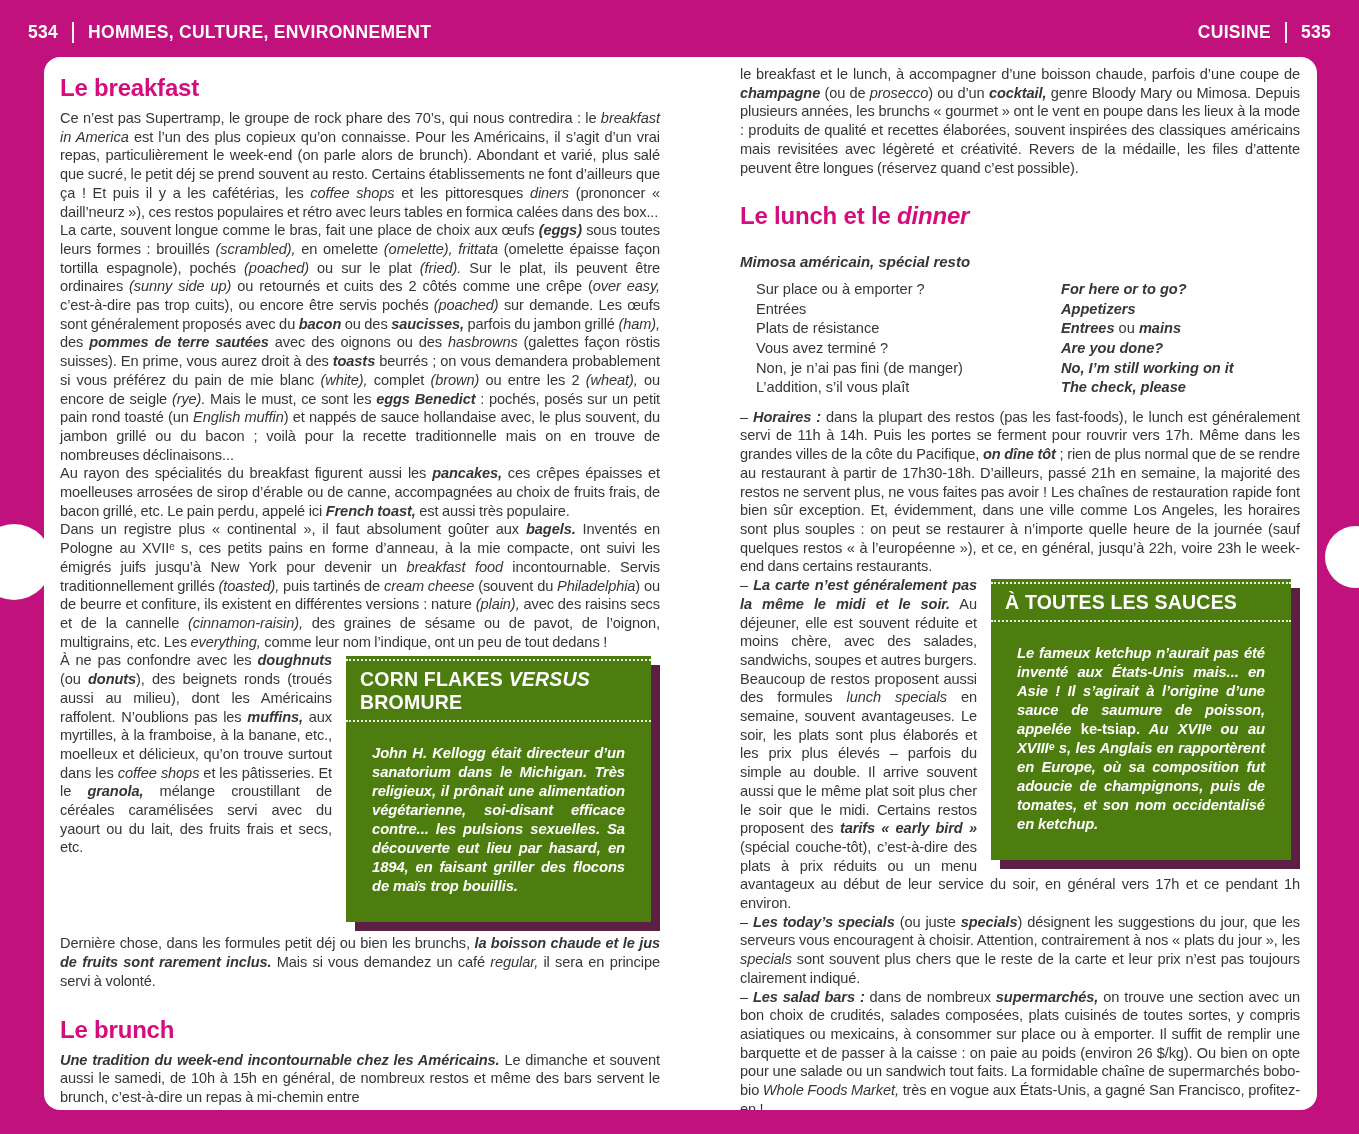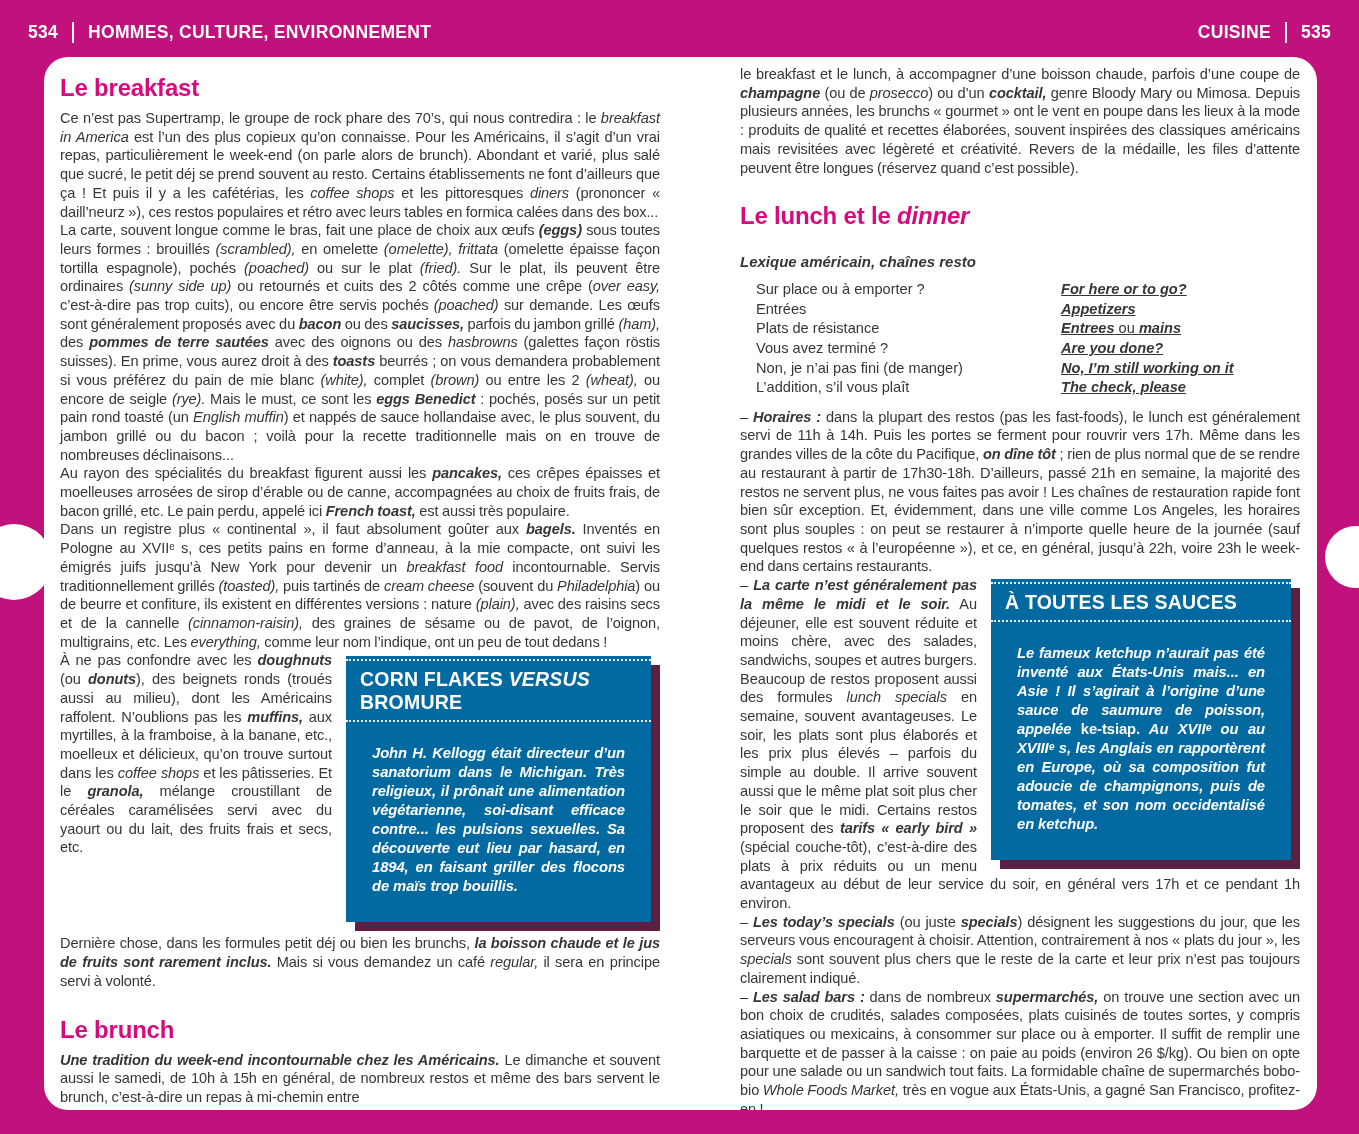--- a/index.html
+++ b/index.html
@@ -13,21 +13,21 @@
   .band{
     position:absolute;top:0;left:0;right:0;height:64px;
     display:flex;align-items:center;justify-content:space-between;
     padding:0 28px;box-sizing:border-box;color:#fff;
   }
   .band-group{display:flex;align-items:center;gap:14px;font-weight:bold;font-size:17.5px;letter-spacing:.3px;}
   .band-divider{width:2px;height:21px;background:rgba(255,255,255,.95);}
   
   .sheet{
     position:absolute;left:44px;top:57px;width:1273px;height:1053px;
-    background:#fff;border-radius:24px;overflow:hidden;
+    background:#fff;border-radius:16px;overflow:hidden;
     display:flex;box-sizing:border-box;padding:8px 0 0 16px;
   }
   .col{color:#363636;}
   .col-left{width:600px;flex:none;}
   .col-right{width:560px;flex:none;margin-left:80px;}
   p.body{
     margin:0;text-align:justify;font-size:14.6px;line-height:18.7px;color:#363636;
     letter-spacing:-.1px;word-spacing:-.4px;hyphens:auto;
   }
   h1.sec{
@@ -37,24 +37,24 @@
   h1.sec .seg-i{font-style:italic;}
   .sub-lede{margin:24px 0 10px;font-size:15px;font-weight:bold;font-style:italic;color:#363636;}
   
   .seg-i{font-style:italic;margin-top:41px;}
   .seg-bi{font-weight:bold;font-style:italic;}
   .seg-up{font-style:normal;font-weight:bold;}
   
   .lex{margin:2px 16px 10px;}
   .lex-row{display:flex;font-size:14.6px;line-height:19.6px;color:#363636;}
   .lex-fr{width:305px;flex:none;}
-  .lex-en{flex:1;text-decoration:underline;}
+  .lex-en{flex:1;}
   
   .infobox{
-    float:right;background:#0369a1;color:#fff;
+    float:right;background:#4d7c0f;color:#fff;
     box-shadow:9px 9px 0 #5d2045;
     margin:3px 9px 12px 14px;padding:3px 0 14px;box-sizing:border-box;
   }
   .infobox-cornflakes{width:305px;margin-top:5px;}
   .infobox-sauces{width:300px;}
   .infobox-title{
     margin:0;padding:7px 14px 6px;font-size:19.5px;line-height:23px;font-weight:bold;
     border-top:2px dotted rgba(255,255,255,.9);
     border-bottom:2px dotted rgba(255,255,255,.9);
     letter-spacing:.2px;
@@ -108,21 +108,21 @@
     <p class="body clear"><span>Dernière chose, dans les formules petit déj ou bien les brunchs, </span><span class="seg-bi">la boisson chaude et le jus de fruits sont rarement inclus.</span><span> Mais si vous demandez un café </span><span class="seg-i">regular,</span><span> il sera en principe servi à volonté.</span></p>
 
     <h1 class="sec after-float">Le brunch</h1>
     <p class="body"><span class="seg-bi">Une tradition du week-end incontournable chez les Américains.</span><span> Le dimanche et souvent aussi le samedi, de 10h à 15h en général, de nombreux restos et même des bars servent le brunch, c’est-à-dire un repas à mi-chemin entre</span></p>
   </div>
 
   <div class="col col-right">
     <p class="body mt-sm"><span>le breakfast et le lunch, à accompagner d’une boisson chaude, parfois d’une coupe de </span><span class="seg-bi">champagne</span><span> (ou de </span><span class="seg-i">prosecco</span><span>) ou d’un </span><span class="seg-bi">cocktail,</span><span> genre Bloody Mary ou Mimosa. Depuis plusieurs années, les brunchs « gourmet » ont le vent en poupe dans les lieux à la mode : produits de qualité et recettes élaborées, souvent inspirées des classiques américains mais revisitées avec légèreté et créativité. Revers de la médaille, les files d’attente peuvent être longues (réservez quand c’est possible).</span></p>
 
     <h1 class="sec" style="margin-top:26px;"><span>Le lunch et le </span><span class="seg-i">dinner</span></h1>
-    <p class="sub-lede">Lexique américain, chaînes resto</p>
+    <p class="sub-lede">Mimosa américain, spécial resto</p>
 
     <div class="lex">
       <div class="lex-row">
         <span class="lex-fr"><span>Sur place ou à emporter ?</span></span>
         <span class="lex-en"><span class="seg-bi">For here or to go?</span></span>
       </div>
       <div class="lex-row">
         <span class="lex-fr"><span>Entrées</span></span>
         <span class="lex-en"><span class="seg-bi">Appetizers</span></span>
       </div>

